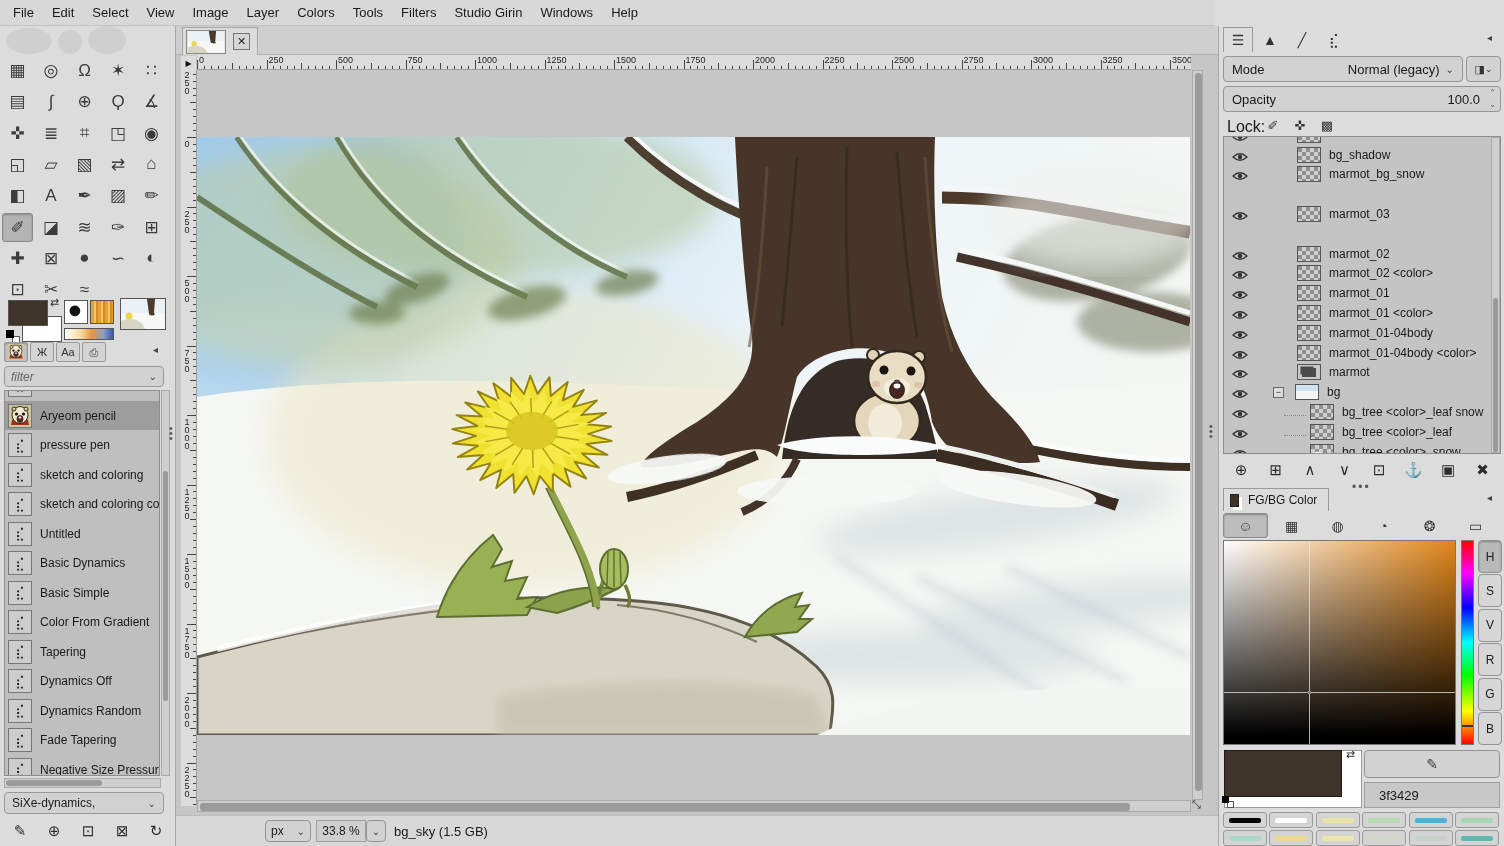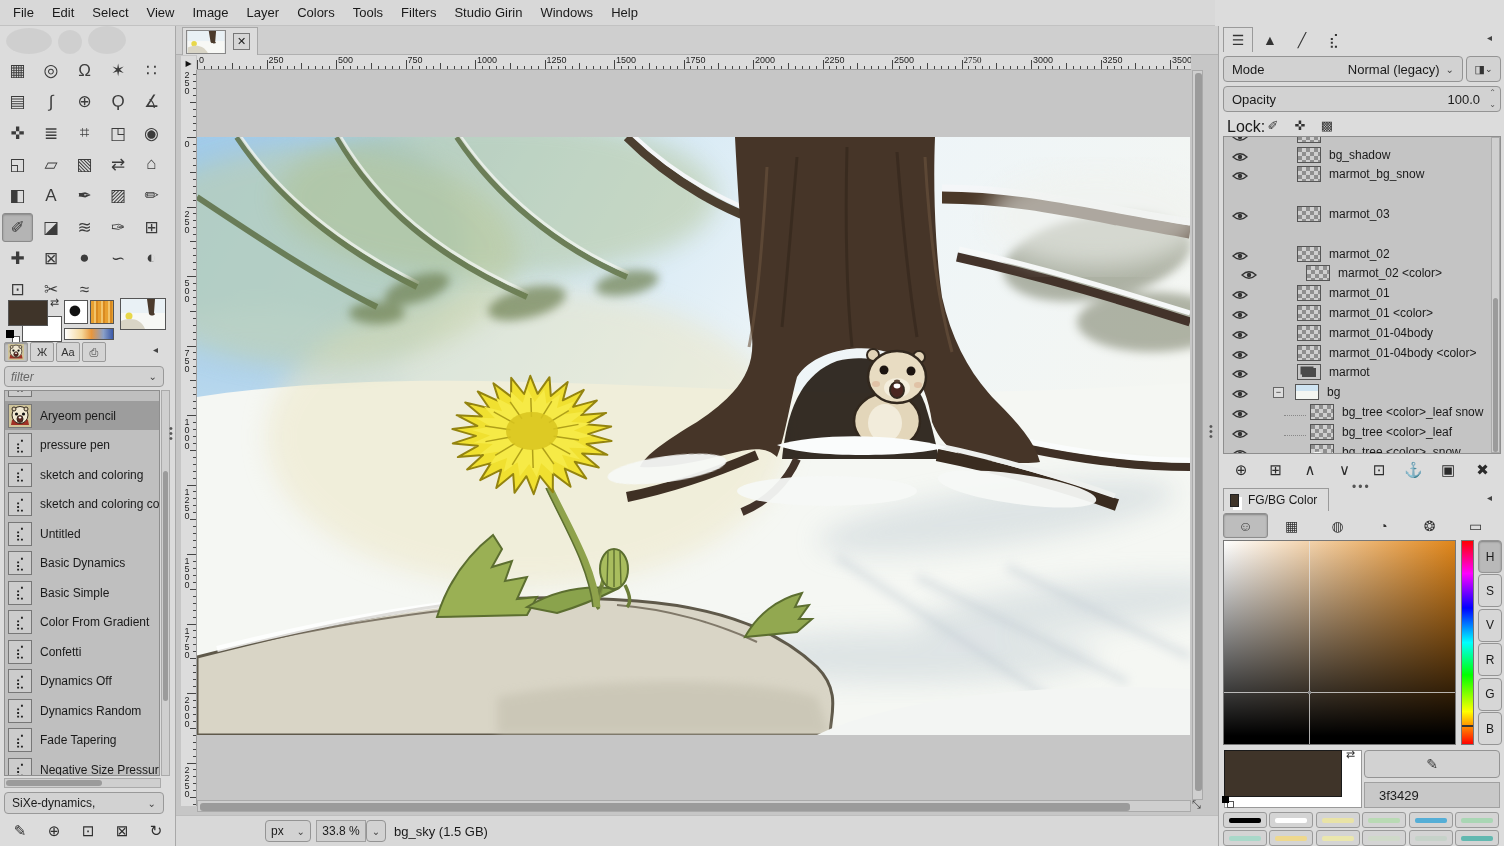--- a/index.html
+++ b/index.html
@@ -220,21 +220,21 @@
       <div class="dyn-row" style="top: 187px;">
         <div class="dyn-icon">⣎</div>
         <span class="dyn-label">Basic Simple</span>
       </div>
       <div class="dyn-row" style="top: 216.5px;">
         <div class="dyn-icon">⣎</div>
         <span class="dyn-label">Color From Gradient</span>
       </div>
       <div class="dyn-row" style="top: 246px;">
         <div class="dyn-icon">⣎</div>
-        <span class="dyn-label">Confetti</span>
+        <span class="dyn-label">Tapering</span>
       </div>
       <div class="dyn-row" style="top: 275.5px;">
         <div class="dyn-icon">⣎</div>
         <span class="dyn-label">Dynamics Off</span>
       </div>
       <div class="dyn-row" style="top: 305px;">
         <div class="dyn-icon">⣎</div>
         <span class="dyn-label">Dynamics Random</span>
       </div>
       <div class="dyn-row" style="top: 334.5px;">
@@ -432,21 +432,21 @@
       <div class="ruler-num" style="left: 71.5px; top: 0px;">250</div>
       <div class="ruler-num" style="left: 141px; top: 0px;">500</div>
       <div class="ruler-num" style="left: 210.5px; top: 0px;">750</div>
       <div class="ruler-num" style="left: 280px; top: 0px;">1000</div>
       <div class="ruler-num" style="left: 349.5px; top: 0px;">1250</div>
       <div class="ruler-num" style="left: 419px; top: 0px;">1500</div>
       <div class="ruler-num" style="left: 488.5px; top: 0px;">1750</div>
       <div class="ruler-num" style="left: 558px; top: 0px;">2000</div>
       <div class="ruler-num" style="left: 627.5px; top: 0px;">2250</div>
       <div class="ruler-num" style="left: 697px; top: 0px;">2500</div>
-      <div class="ruler-num" style="left: 766.5px; top: 0px; font-family: Liberation Serif, serif;">2750</div>
+      <div class="ruler-num" style="left: 766.5px; top: 0px;">2750</div>
       <div class="ruler-num" style="left: 836px; top: 0px;">3000</div>
       <div class="ruler-num" style="left: 905.5px; top: 0px;">3250</div>
       <div class="ruler-num" style="left: 975px; top: 0px;">3500</div>
     </div>
   <div id="vruler" class="ruler abs">
       <div class="tickv" style="top: 4.45px; right: 0px; height: 1px; width: 3px;"></div>
       <div class="tickv" style="top: 11.4px; right: 0px; height: 1px; width: 3px;"></div>
       <div class="tickv" style="top: 18.35px; right: 0px; height: 1px; width: 3px;"></div>
       <div class="tickv" style="top: 25.3px; right: 0px; height: 1px; width: 3px;"></div>
       <div class="tickv" style="top: 32.25px; right: 0px; height: 1px; width: 6px;"></div>
@@ -817,21 +817,21 @@
         <span class="lname">marmot_03</span>
       </div>
       <div class="lrow" style="top: 106.8px;">
         <div class="eye"><svg viewBox="0 0 16 10" width="16" height="10">
             <path d="M1,5 Q8,-1.5 15,5 Q8,11.5 1,5 Z" fill="none" stroke="#333" stroke-width="1.3"></path>
             <circle cx="8" cy="5" r="2.2" fill="#333"></circle>
           </svg></div>
         <div class="lthumb" style="margin-left: 49px;"></div>
         <span class="lname">marmot_02</span>
       </div>
-      <div class="lrow" style="top: 126.6px; padding-left: 9px;">
+      <div class="lrow" style="top: 126.6px;">
         <div class="eye"><svg viewBox="0 0 16 10" width="16" height="10">
             <path d="M1,5 Q8,-1.5 15,5 Q8,11.5 1,5 Z" fill="none" stroke="#333" stroke-width="1.3"></path>
             <circle cx="8" cy="5" r="2.2" fill="#333"></circle>
           </svg></div>
         <div class="lthumb" style="margin-left: 49px;"></div>
         <span class="lname">marmot_02 &lt;color&gt;</span>
       </div>
       <div class="lrow" style="top: 146.4px;">
         <div class="eye"><svg viewBox="0 0 16 10" width="16" height="10">
             <path d="M1,5 Q8,-1.5 15,5 Q8,11.5 1,5 Z" fill="none" stroke="#333" stroke-width="1.3"></path>

